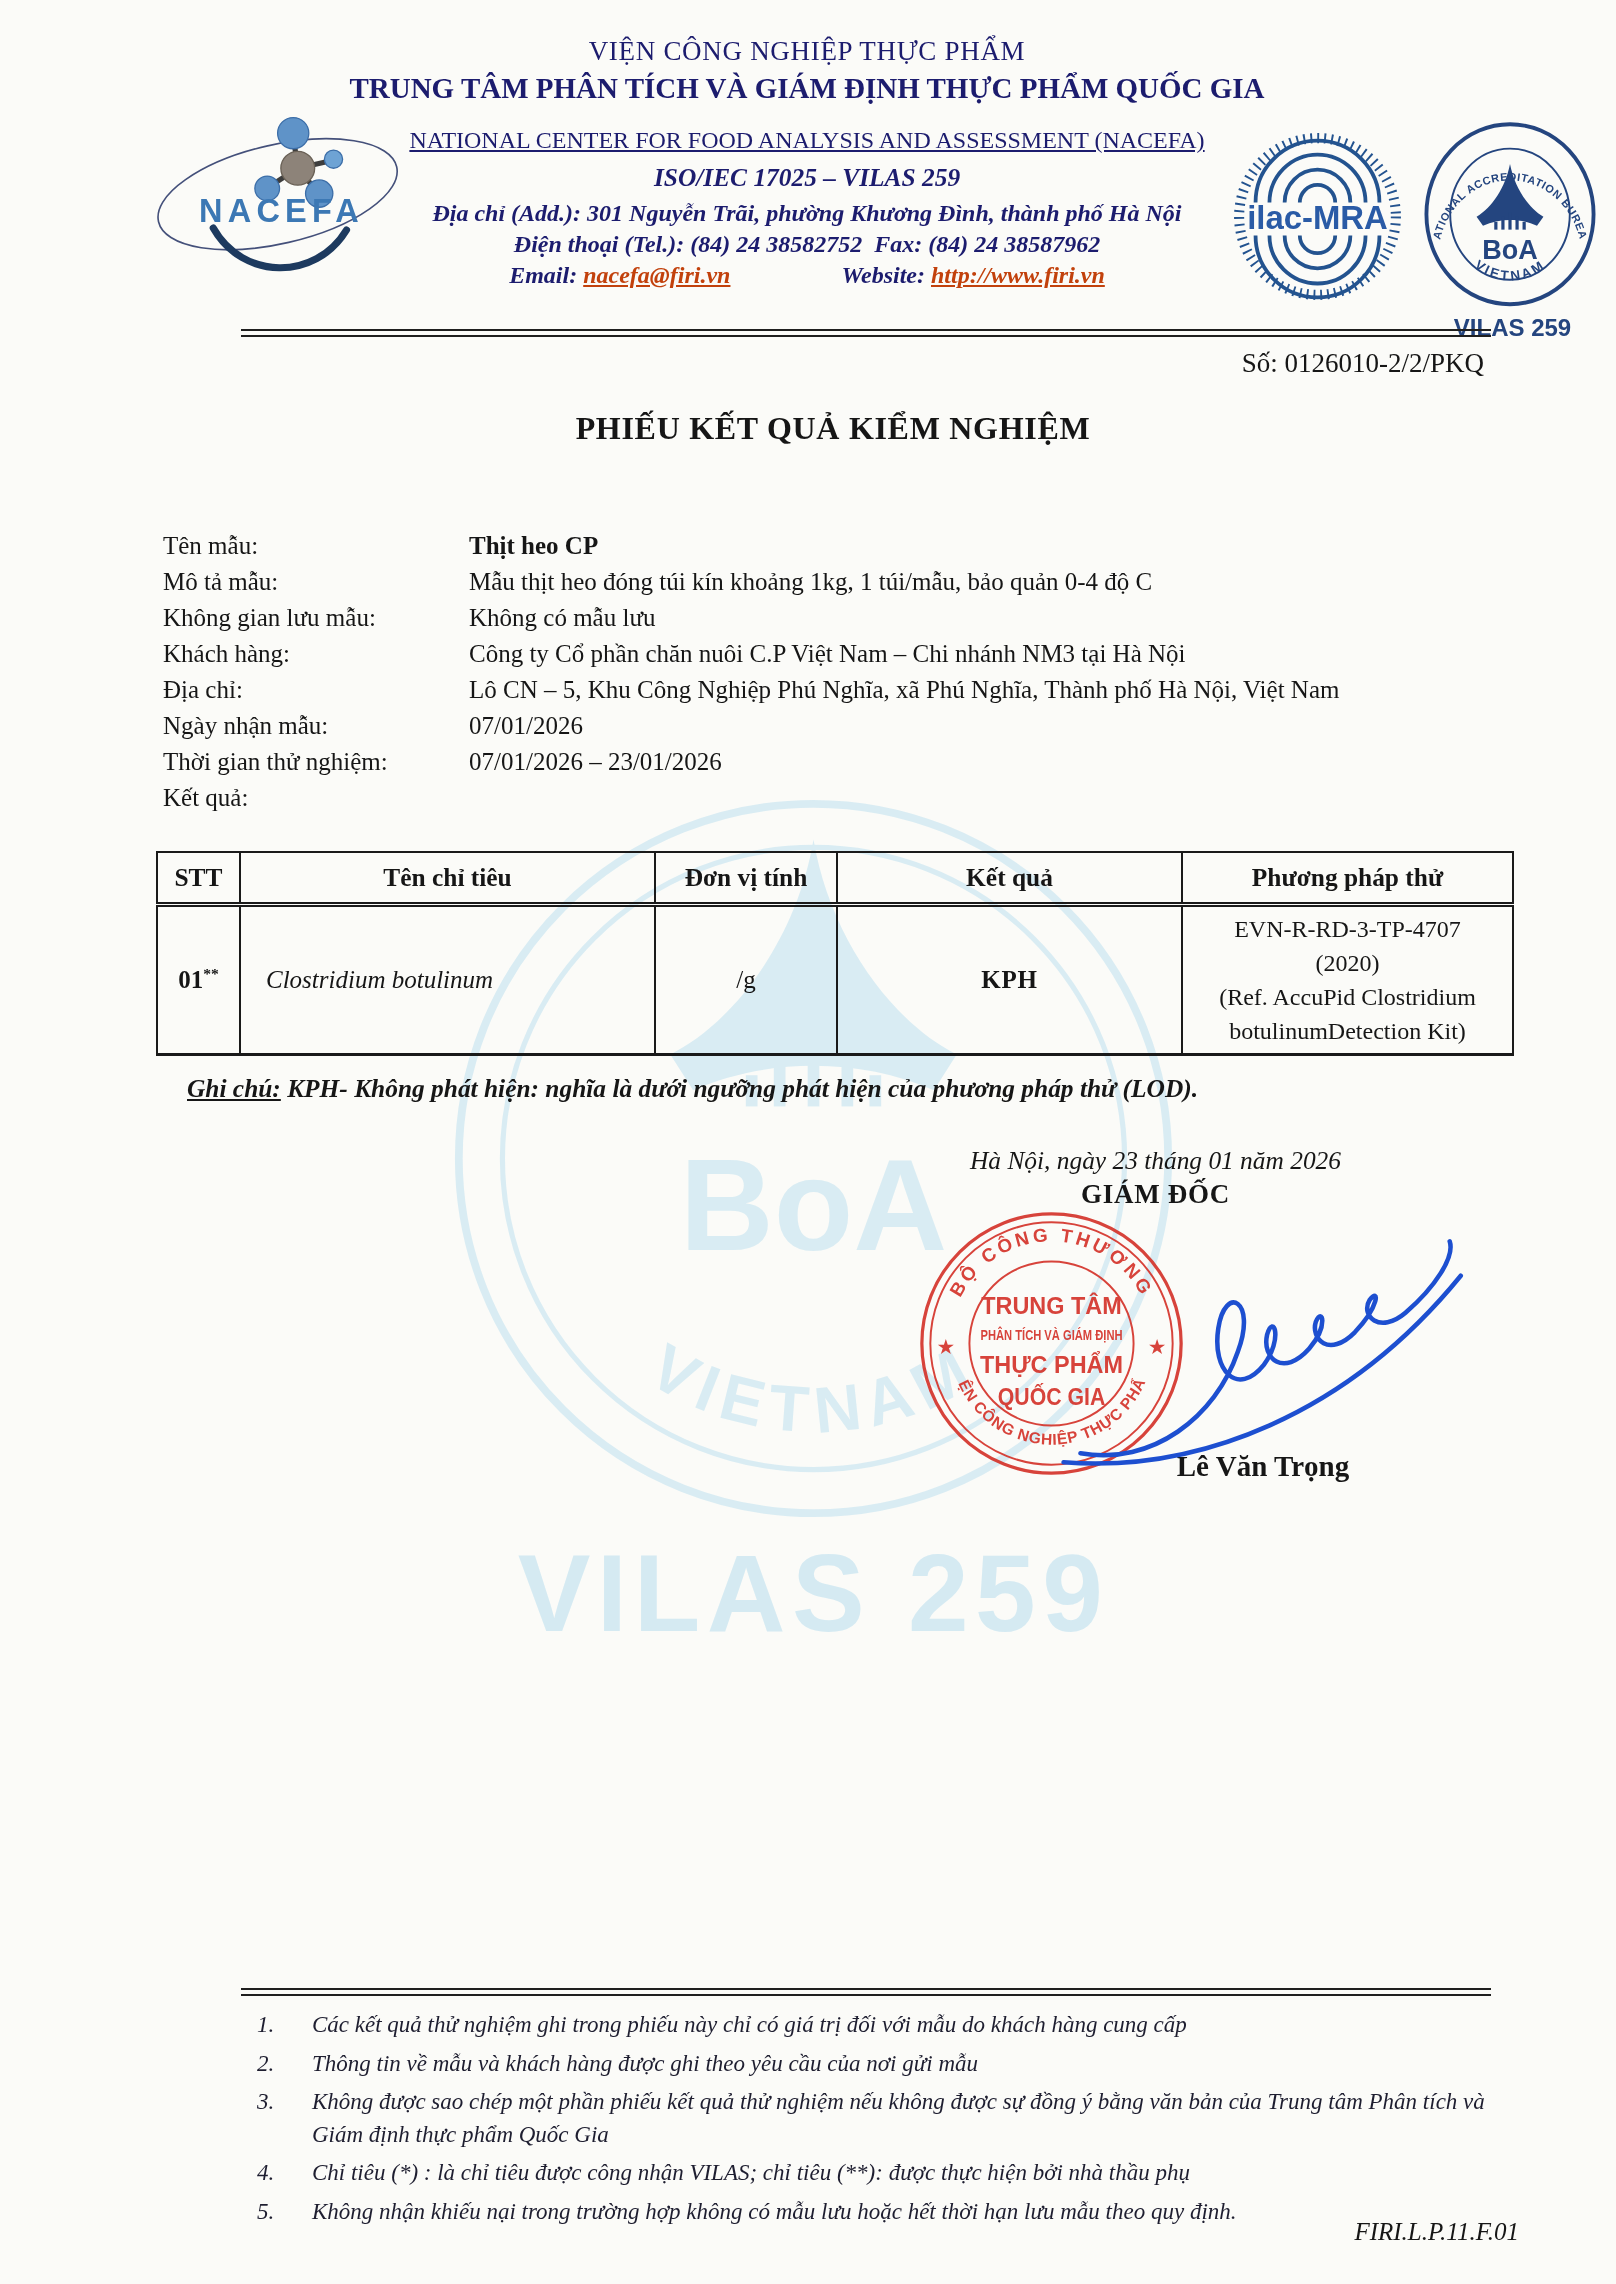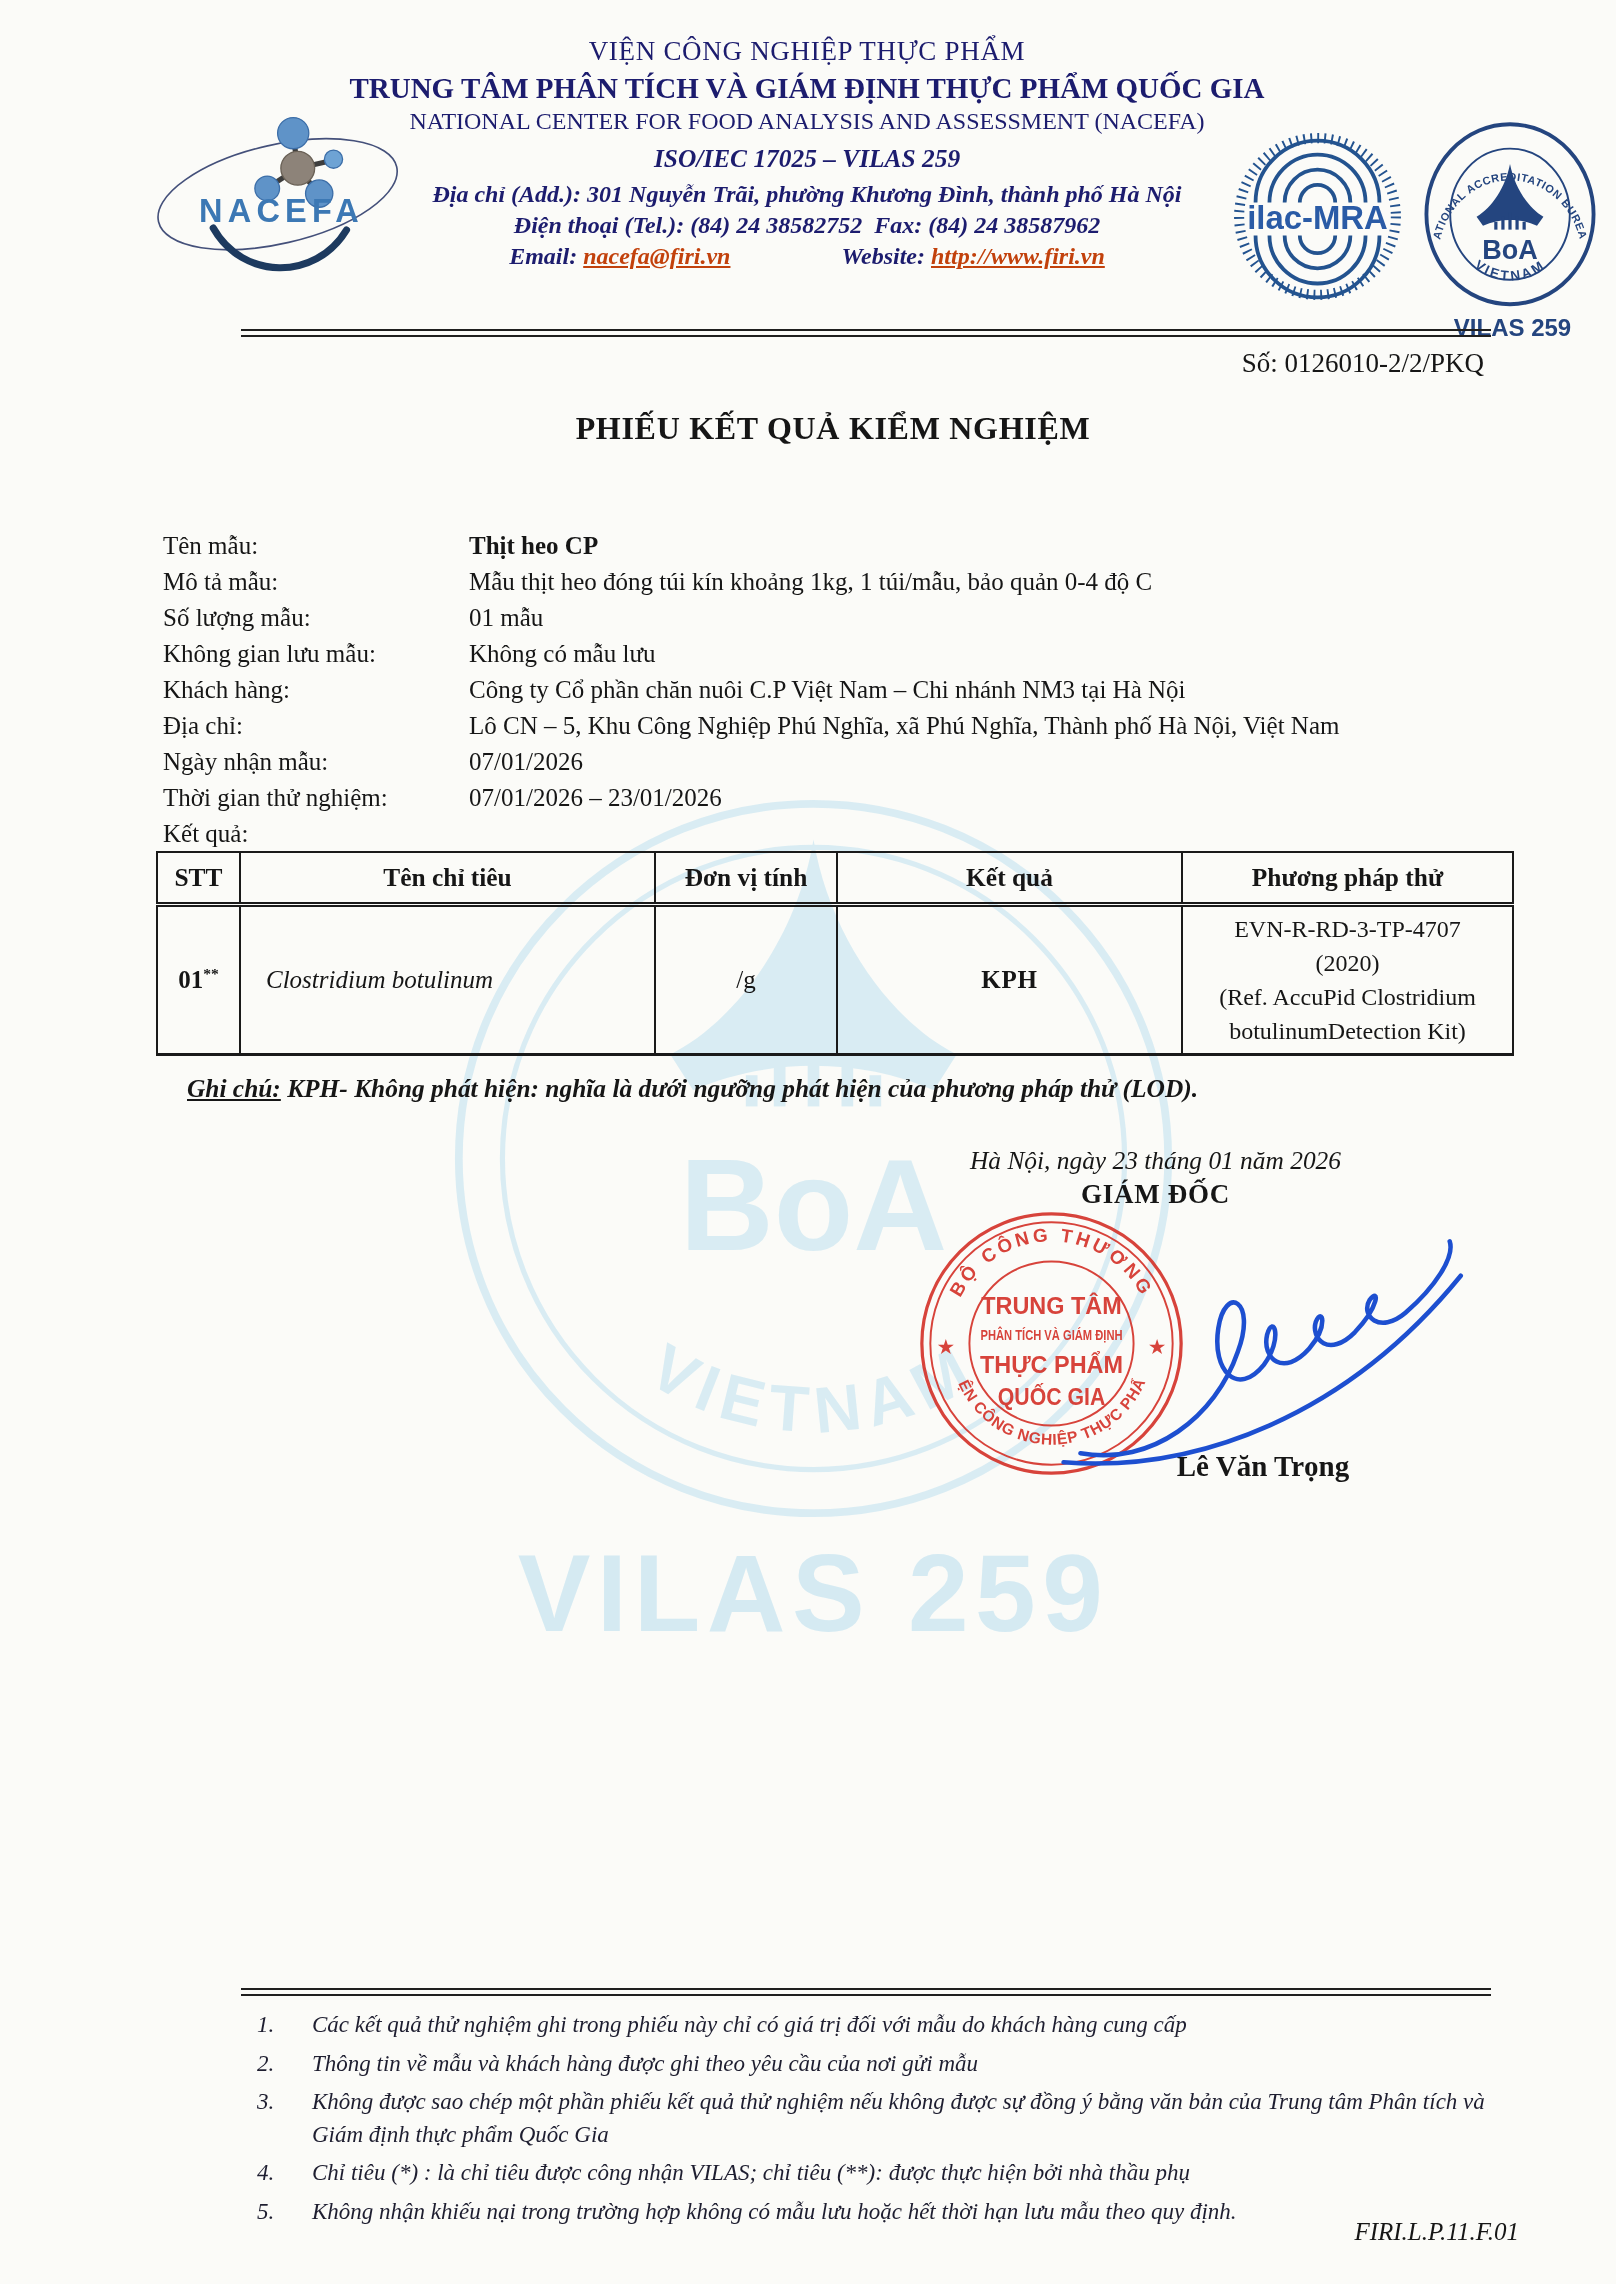--- a/index.html
+++ b/index.html
@@ -3,21 +3,21 @@
 <meta charset="utf-8">
 <style>
   html,body{margin:0;padding:0;background:#e8e8e6;}
   .page{position:relative;width:1617px;height:2284px;background:#fbfbf8;overflow:hidden;
         font-family:"Liberation Serif","DejaVu Serif",serif;color:#161616;}
   .abs{position:absolute;}
   
   .hdr{left:221px;top:36px;width:1172px;text-align:center;color:#1c1c6e;}
   .hdr .l1{font-size:27px;letter-spacing:0.7px;}
   .hdr .l2{font-size:29px;font-weight:bold;margin-top:5.2px;}
-  .hdr .l3{font-size:24px;margin-top:3px;}
+  .hdr .l3{font-size:24px;margin-top:22px;text-decoration:underline;}
   .hdr .iso{font-size:25.4px;font-weight:bold;font-style:italic;margin-top:9px;}
   .hdr .addr{font-size:24px;font-weight:bold;font-style:italic;margin-top:7.8px;}
   .hdr .tel{font-size:24px;font-weight:bold;font-style:italic;margin-top:3.9px;}
   .hdr .mail{font-size:24px;font-weight:bold;font-style:italic;margin-top:3.9px;}
   .hdr a{color:#c2410c;text-decoration:underline;}
   .gap{display:inline-block;width:111px;}
   
   .dline{height:3.9px;border-top:2.6px solid #1f1f1f;border-bottom:2.6px solid #1f1f1f;}
   
   .docnum{left:976px;top:348px;width:508px;text-align:right;font-size:27px;}
@@ -160,24 +160,20 @@
   <div class="abs title-vi">PHIẾU KẾT QUẢ KIỂM NGHIỆM</div>
 
   <div class="abs info">
     <div class="row">
         <div class="lab">Tên mẫu:</div>
         <div class="val b">Thịt heo CP</div>
       </div>
     <div class="row">
         <div class="lab">Mô tả mẫu:</div>
         <div class="val">Mẫu thịt heo đóng túi kín khoảng 1kg, 1 túi/mẫu, bảo quản 0-4 độ C</div>
-      </div>
-    <div class="row">
-        <div class="lab">Số lượng mẫu:</div>
-        <div class="val">01 mẫu</div>
       </div>
     <div class="row">
         <div class="lab">Không gian lưu mẫu:</div>
         <div class="val">Không có mẫu lưu</div>
       </div>
     <div class="row">
         <div class="lab">Khách hàng:</div>
         <div class="val">Công ty Cổ phần chăn nuôi C.P Việt Nam – Chi nhánh NM3 tại Hà Nội</div>
       </div>
     <div class="row">

